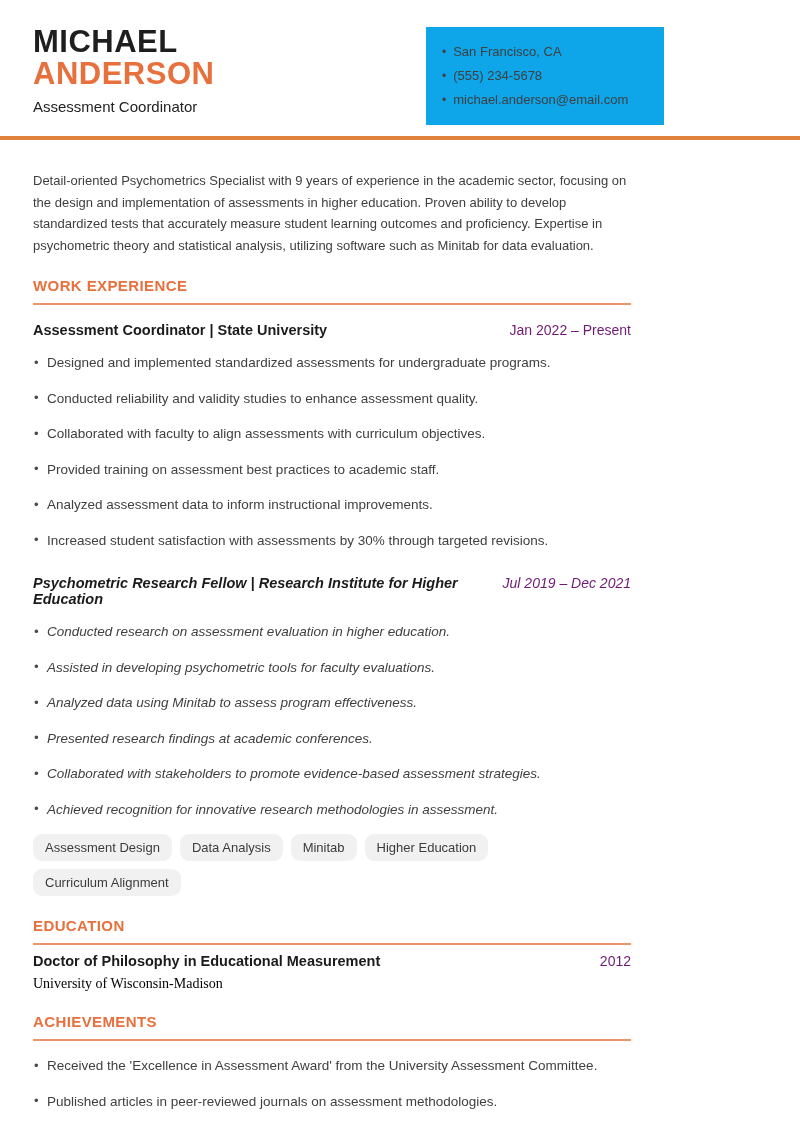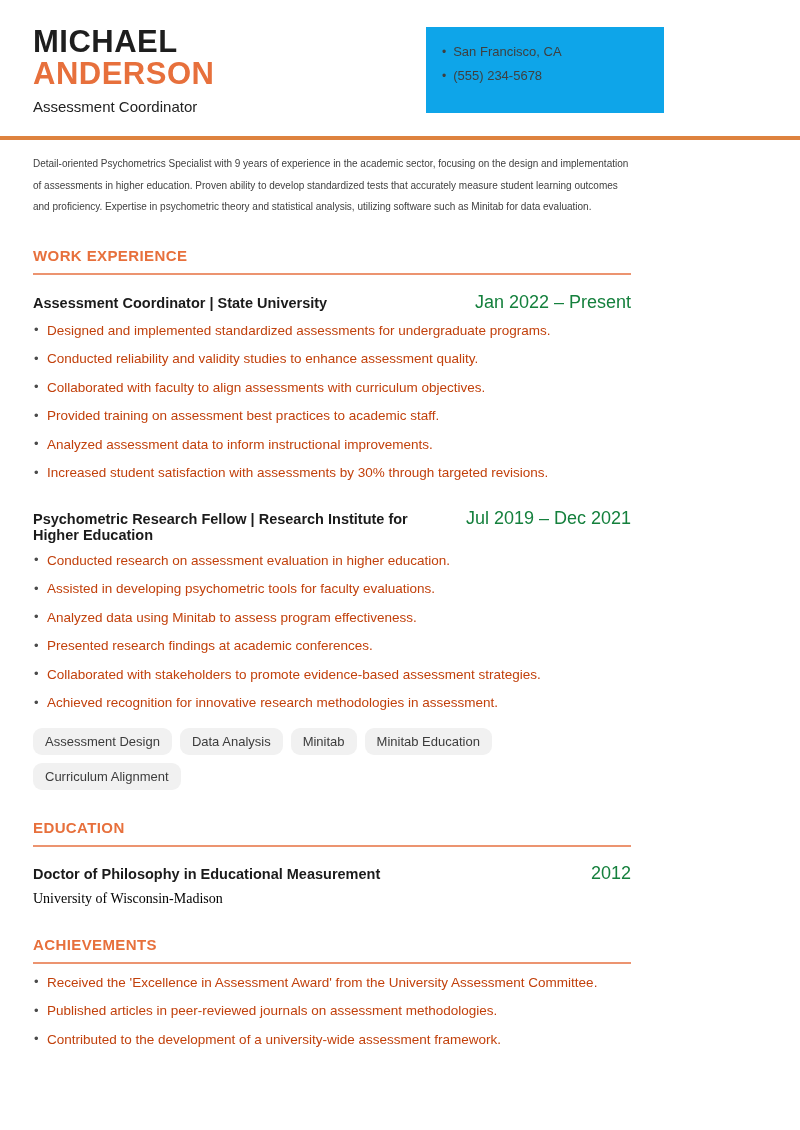--- a/index.html
+++ b/index.html
@@ -29,41 +29,41 @@
     font-size: 13px; line-height: 23px; color: #3f3f3f;
     white-space: nowrap;
   }
   .contact-box li .dot { color: #3f3f3f; margin-right: 7px; font-size: 12px; }
 
   .top-rule { margin-top: 21px; height: 4px; width: 800px; background: #de823e; border: none; }
 
   
   .main { padding: 0 33px; }
 
-  .summary { margin-top: 13px; font-size: 10px; line-height: 21.5px; color: #3e3e3e; }
+  .summary { margin-top: 30px; font-size: 13px; line-height: 21.5px; color: #3e3e3e; }
 
   section { margin-top: 0; }
-  .section-head { margin-top: 29px; }
+  .section-head { margin-top: 21px; }
   .section-head h2 {
     font-size: 15px; font-weight: 700; letter-spacing: 0.4px; color: #e7703c;
   }
   .section-rule { margin-top: 9px; border: none; border-top: 2px solid #ec9470; }
 
   .entry { margin-top: 17px; }
   .entry-row { display: flex; justify-content: space-between; align-items: baseline; gap: 12px; }
   .entry-title { font-size: 14.5px; font-weight: 700; color: #1b1b1b; }
-  .entry-date { font-size: 18px; color: #15803d; white-space: nowrap; }
+  .entry-date { font-size: 14px; color: #701a75; white-space: nowrap; }
 
   ul.bullets { list-style: none; margin-top: 4px; }
   ul.bullets li {
     position: relative;
     padding-left: 14px;
     font-size: 13.5px; line-height: 15px;
-    color: #c2410c;
-    margin-top: 7px; margin-bottom: 0;
+    color: #404040;
+    margin-top: 14px; margin-bottom: 0;
     height: 21.5px; display: flex; align-items: center;
   }
   ul.bullets li::before {
     content: "•";
     position: absolute; left: 1px; top: 50%;
     transform: translateY(-52%);
     color: #4a4a4a; font-size: 13px;
   }
 
   .tags { margin-top: 14px; display: flex; flex-wrap: wrap; gap: 8px; }
@@ -87,20 +87,21 @@
     <div class="name">
       <div>MICHAEL</div>
       <div class="last">ANDERSON</div>
     </div>
     <div class="headline">Assessment Coordinator</div>
 
     <aside class="contact-box">
       <ul>
         <li><span class="dot">•</span><span>San Francisco, CA</span></li>
         <li><span class="dot">•</span><span>(555) 234-5678</span></li>
+        <li><span class="dot">•</span><span>michael.anderson@email.com</span></li>
       </ul>
     </aside>
   </div>
 
   <div class="top-rule"></div>
 
   <div class="main">
 
     <p class="summary">Detail-oriented Psychometrics Specialist with 9 years of experience in the academic sector, focusing on the design and implementation of assessments in higher education. Proven ability to develop standardized tests that accurately measure student learning outcomes and proficiency. Expertise in psychometric theory and statistical analysis, utilizing software such as Minitab for data evaluation.</p>
 
@@ -118,52 +119,52 @@
         <ul class="bullets">
           <li>Designed and implemented standardized assessments for undergraduate programs.</li>
           <li>Conducted reliability and validity studies to enhance assessment quality.</li>
           <li>Collaborated with faculty to align assessments with curriculum objectives.</li>
           <li>Provided training on assessment best practices to academic staff.</li>
           <li>Analyzed assessment data to inform instructional improvements.</li>
           <li>Increased student satisfaction with assessments by 30% through targeted revisions.</li>
         </ul>
       </div>
 
-      <div class="entry" style="margin-top:24px;">
+      <div class="entry" style="margin-top:24px;font-style:italic;">
         <div class="entry-row">
           <div class="entry-title">Psychometric Research Fellow | Research Institute for Higher Education</div>
           <div class="entry-date">Jul 2019 – Dec 2021</div>
         </div>
         <ul class="bullets">
           <li>Conducted research on assessment evaluation in higher education.</li>
           <li>Assisted in developing psychometric tools for faculty evaluations.</li>
           <li>Analyzed data using Minitab to assess program effectiveness.</li>
           <li>Presented research findings at academic conferences.</li>
           <li>Collaborated with stakeholders to promote evidence-based assessment strategies.</li>
           <li>Achieved recognition for innovative research methodologies in assessment.</li>
         </ul>
       </div>
     </section>
 
     <section>
       <div class="tags">
         <span class="tag">Assessment Design</span>
         <span class="tag">Data Analysis</span>
         <span class="tag">Minitab</span>
-        <span class="tag">Minitab Education</span>
+        <span class="tag">Higher Education</span>
         <span class="tag">Curriculum Alignment</span>
       </div>
     </section>
 
     <section>
       <div class="section-head">
         <h2>EDUCATION</h2>
         <hr class="section-rule">
       </div>
-      <div class="entry" style="margin-top:16px;">
+      <div class="entry" style="margin-top:8px;">
         <div class="entry-row">
           <div class="entry-title">Doctor of Philosophy in Educational Measurement</div>
           <div class="entry-date">2012</div>
         </div>
         <div class="edu-school">University of Wisconsin-Madison</div>
       </div>
     </section>
 
     <section>
       <div class="section-head">

